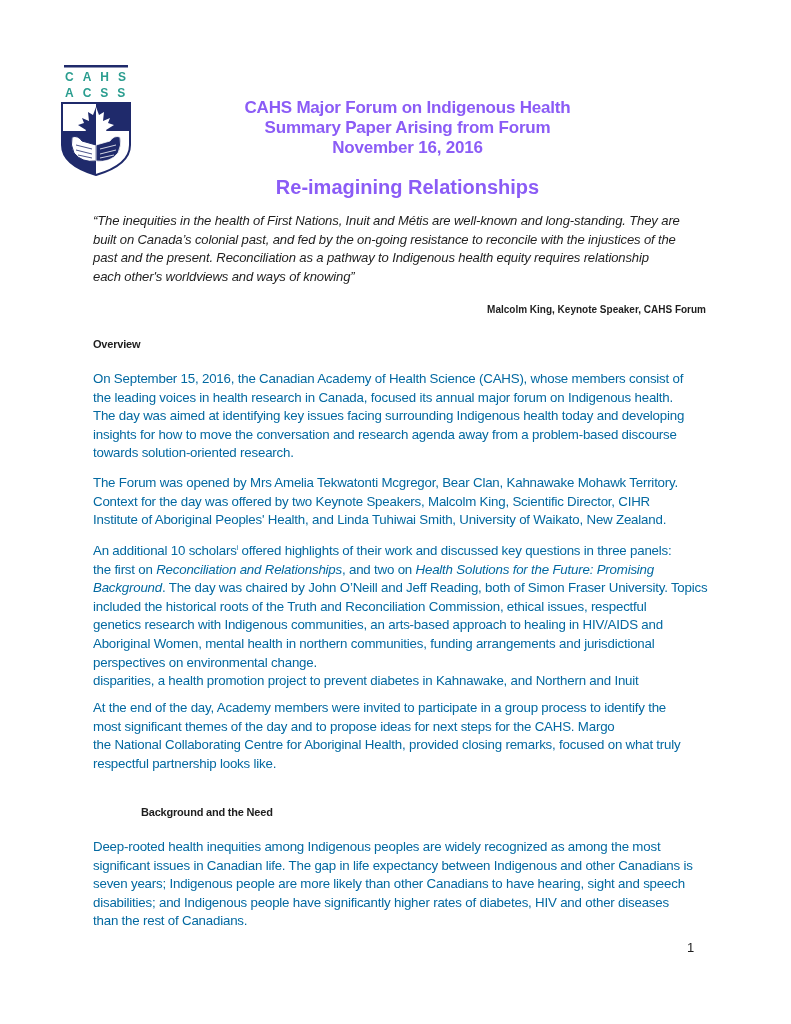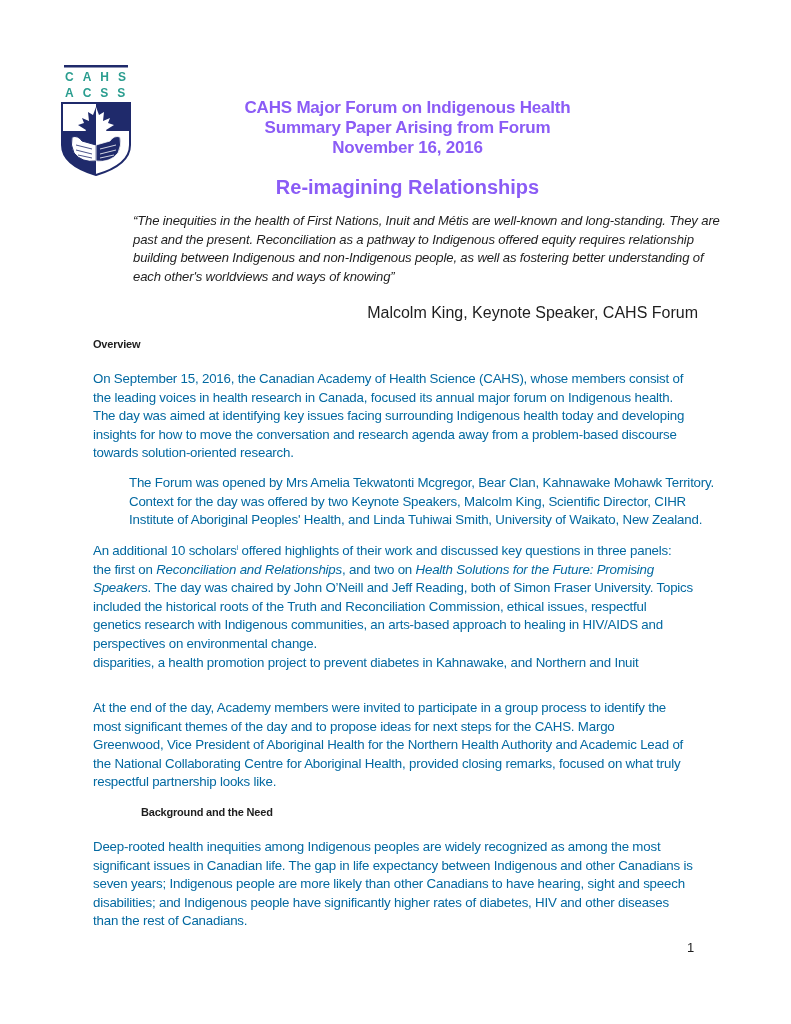--- a/index.html
+++ b/index.html
@@ -48,28 +48,27 @@
     .quote {
       position: absolute;
       left: 93px;
       top: 212px;
       width: 622px;
       font-style: italic;
       font-size: 13.1px;
       line-height: 18.6px;
       color: #1e1e1e;
       letter-spacing: -0.15px;
-      margin-left: 40px;
     }
     .attribution {
       position: absolute;
-      right: 93px;
+      right: 85px;
       top: 304px;
-      font-size: 16px;
-      font-weight: normal;
+      font-size: 10px;
+      font-weight: bold;
       color: #1e1e1e;
     }
     .section-heading {
       position: absolute;
       left: 93px;
       font-size: 11px;
       font-weight: bold;
       color: #1e1e1e;
       letter-spacing: -0.2px;
     }
@@ -131,56 +130,56 @@
 
   <div class="header title-block">
     <div class="header-line">CAHS Major Forum on Indigenous Health</div>
     <div class="header-line">Summary Paper Arising from Forum</div>
     <div class="header-line">November 16, 2016</div>
   </div>
   <div class="header subtitle">Re-imagining Relationships</div>
 
   <div class="quote">
     <span class="line">“The inequities in the health of First Nations, Inuit and Métis are well-known and long-standing. They are</span>
-    <span class="line">past and the present. Reconciliation as a pathway to Indigenous offered equity requires relationship</span>
-    <span class="line">building between Indigenous and non-Indigenous people, as well as fostering better understanding of</span>
+    <span class="line">built on Canada’s colonial past, and fed by the on-going resistance to reconcile with the injustices of the</span>
+    <span class="line">past and the present. Reconciliation as a pathway to Indigenous health equity requires relationship</span>
     <span class="line">each other's worldviews and ways of knowing”</span>
   </div>
   <div class="attribution">Malcolm King, Keynote Speaker, CAHS Forum</div>
 
   <div class="section-heading" style="top:338px;">Overview</div>
 
   <div class="para" style="top:370px;">
     <span class="line">On September 15, 2016, the Canadian Academy of Health Science (CAHS), whose members consist of</span>
     <span class="line">the leading voices in health research in Canada, focused its annual major forum on Indigenous health.</span>
     <span class="line">The day was aimed at identifying key issues facing surrounding Indigenous health today and developing</span>
     <span class="line">insights for how to move the conversation and research agenda away from a problem-based discourse</span>
     <span class="line">towards solution-oriented research.</span>
   </div>
 
-  <div class="para" style="top:474px;margin-left:36px;">
+  <div class="para" style="top:474px;">
     <span class="line">The Forum was opened by Mrs Amelia Tekwatonti Mcgregor, Bear Clan, Kahnawake Mohawk Territory.</span>
     <span class="line">Context for the day was offered by two Keynote Speakers, Malcolm King, Scientific Director, CIHR</span>
     <span class="line">Institute of Aboriginal Peoples' Health, and Linda Tuhiwai Smith, University of Waikato, New Zealand.</span>
   </div>
 
   <div class="para" style="top:542px;">
     <span class="line"><span>An additional 10 scholars</span><sup class="fn">i</sup><span> offered highlights of their work and discussed key questions in three panels:</span></span>
     <span class="line"><span>the first on </span><em>Reconciliation and Relationships</em><span>, and two on </span><em>Health Solutions for the Future: Promising</em></span>
-    <span class="line"><em>Speakers</em><span>. The day was chaired by John O’Neill and Jeff Reading, both of Simon Fraser University.  Topics</span></span>
+    <span class="line"><em>Background</em><span>. The day was chaired by John O’Neill and Jeff Reading, both of Simon Fraser University.  Topics</span></span>
     <span class="line">included the historical roots of the Truth and Reconciliation Commission, ethical issues, respectful</span>
     <span class="line">genetics research with Indigenous communities, an arts-based approach to healing in HIV/AIDS and</span>
+    <span class="line">Aboriginal Women, mental health in northern communities, funding arrangements and jurisdictional</span>
     <span class="line">perspectives on environmental change.</span>
     <span class="line">disparities, a health promotion project to prevent diabetes in Kahnawake, and Northern and Inuit</span>
   </div>
 
   <div class="para" style="top:699px;">
     <span class="line">At the end of the day, Academy members were invited to participate in a group process to identify the</span>
     <span class="line">most significant themes of the day and to propose ideas for next steps for the CAHS.  Margo</span>
-    <span class="line">Greenwood, Vice President of Aboriginal Health for the Northern Health Authority and Academic Lead of</span>
     <span class="line">the National Collaborating Centre for Aboriginal Health, provided closing remarks, focused on what truly</span>
     <span class="line">respectful partnership looks like.</span>
   </div>
 
   <div class="section-heading" style="top:806px;padding-left:48px;">Background and the Need</div>
 
   <div class="para" style="top:838px;">
     <span class="line">Deep-rooted health inequities among Indigenous peoples are widely recognized as among the most</span>
     <span class="line">significant issues in Canadian life. The gap in life expectancy between Indigenous and other Canadians is</span>
     <span class="line">seven years; Indigenous people are more likely than other Canadians to have hearing, sight and speech</span>

